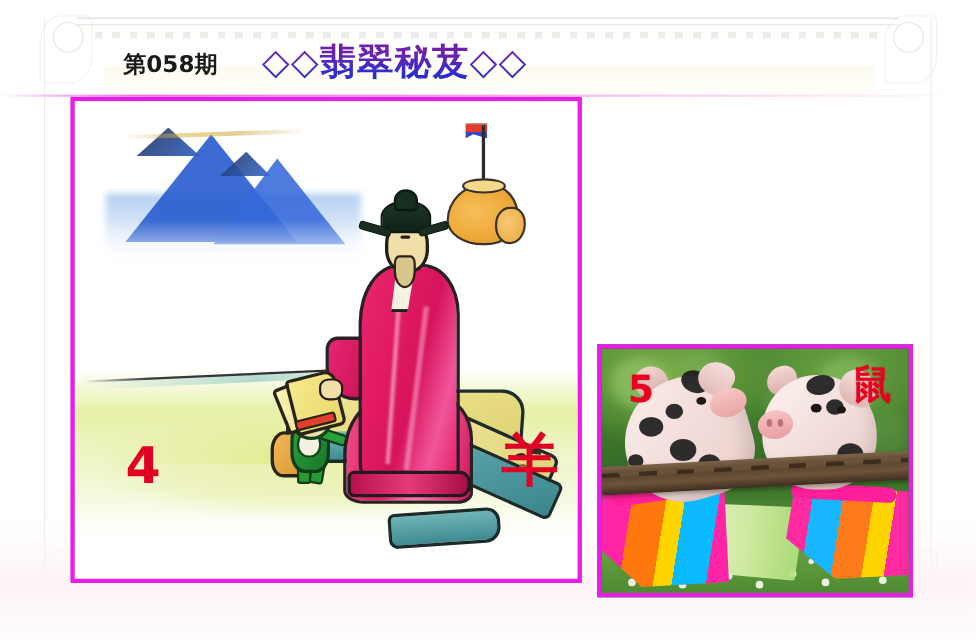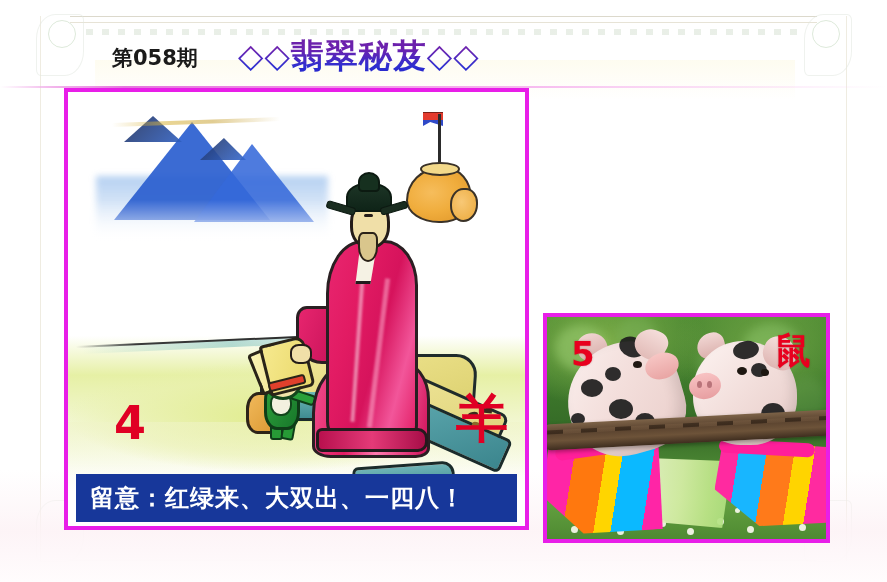--- a/index.html
+++ b/index.html
@@ -640,23 +640,20 @@
     <div class="scroll-edge"></div>
     <div class="hand"></div>
 
     <div class="bird bird1"></div>
     <div class="bird bird2"></div>
     <div class="bird bird3"></div>
 
     <div id="illus-number">4</div>
     <div id="illus-zodiac">羊</div>
 
-    <div id="caption-bar">
-      <span id="caption-text">留意：红绿来、大双出、一四八！</span>
-    </div>
   </div>
 </div>
 
 <div id="pig-panel">
   <div id="pig-photo">
 
     <div class="bokeh bk1"></div>
     <div class="bokeh bk2"></div>
     <div class="bokeh bk3"></div>
     <div class="bokeh bk4"></div>

